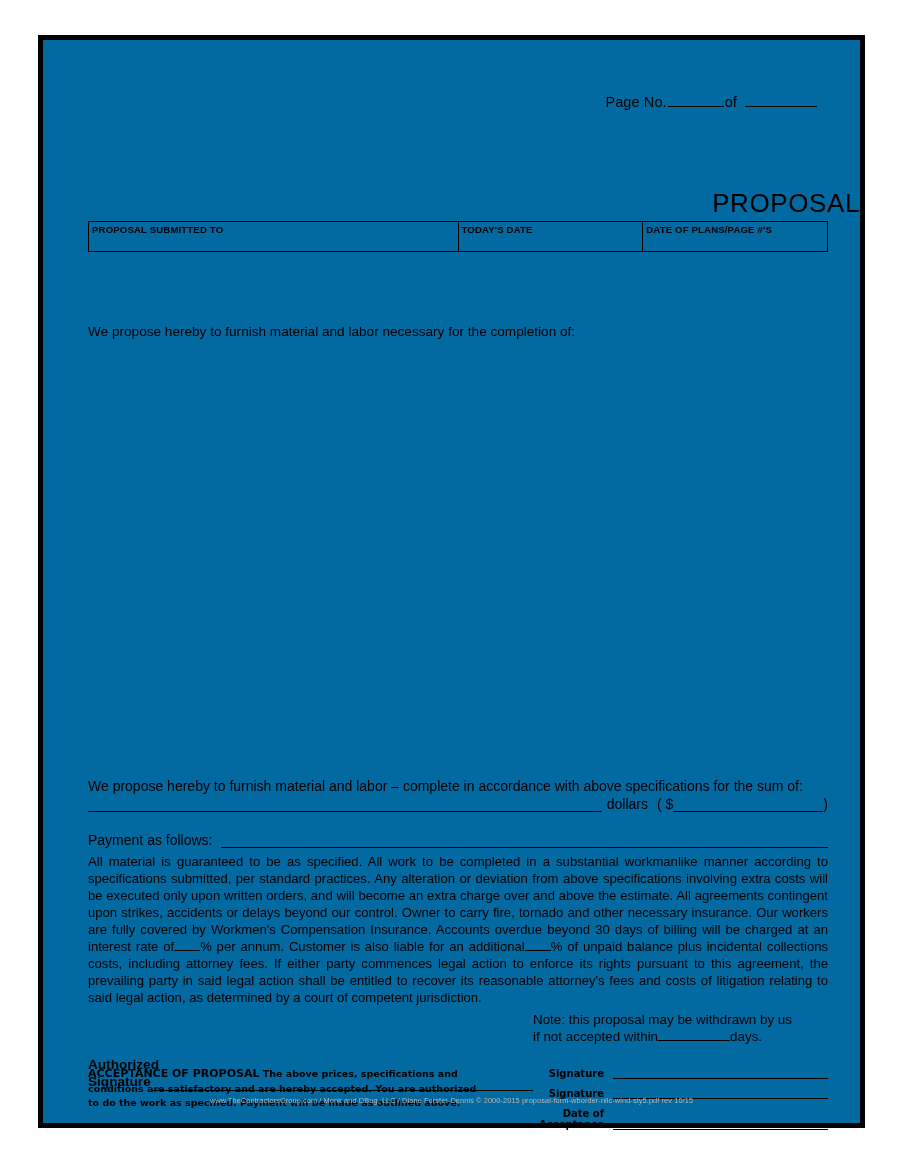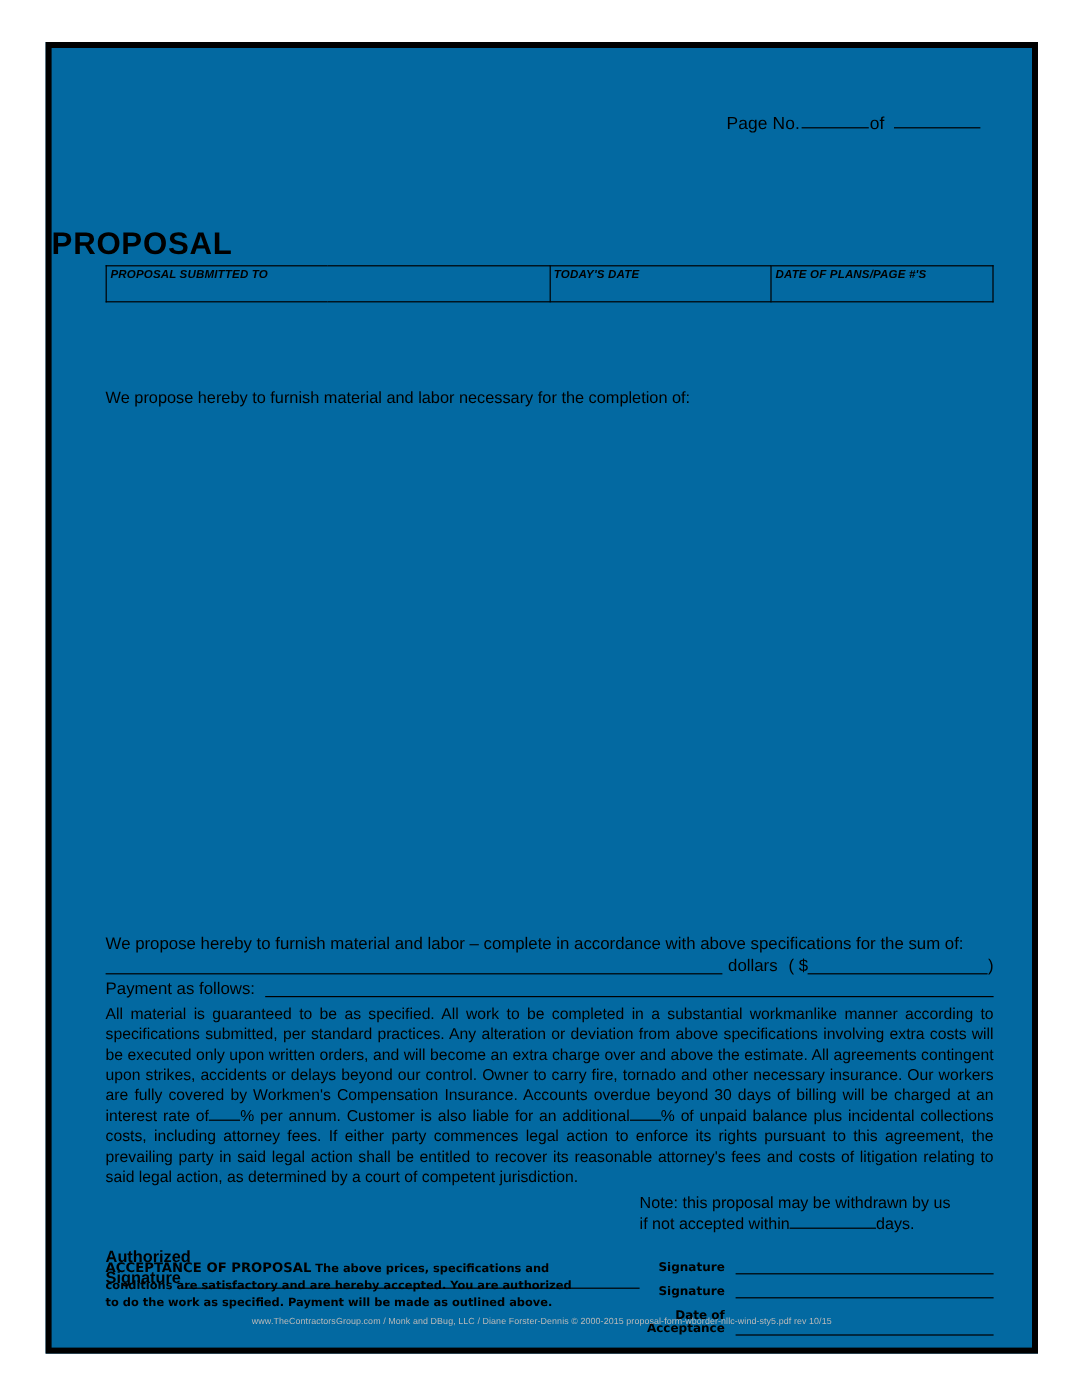--- a/index.html
+++ b/index.html
@@ -53,35 +53,34 @@
     height: 0.92em;
     margin: 0 1px;
   }
 
   
   .doc-title {
     position: absolute;
     left: 0;
     right: 0;
     top: 148px;
-    text-align: left;
+    text-align: right;
     font-size: 26px;
-    font-weight: bold;
+    font-weight: normal;
     letter-spacing: .6px;
   }
 
   
   .info-table {
     position: absolute;
     left: 45px;
     top: 181px;
     width: 740px;
     border-collapse: collapse;
     table-layout: fixed;
-    font-style: italic;
   }
   .info-table td {
     border: 1.1px solid #000;
     vertical-align: top;
     padding: 2px 0 0 3px;
     height: 27px;
     font-size: 9.6px;
     font-weight: bold;
     letter-spacing: .15px;
   }
@@ -103,21 +102,21 @@
   }
   .sum-line {
     font-size: 14px;
     margin: 0 0 2px 0;
   }
   .dollars-row {
     display: flex;
     align-items: flex-end;
     font-size: 14px;
     white-space: nowrap;
-    margin-bottom: 3px;
+    margin-bottom: 20px;
   }
   .dollars-row .fill {
     flex: 1 1 auto;
     border-bottom: 1.4px solid #000;
     height: 1.05em;
     margin-right: 5px;
   }
   .dollars-row .amt {
     display: inline-block;
     width: 150px;

